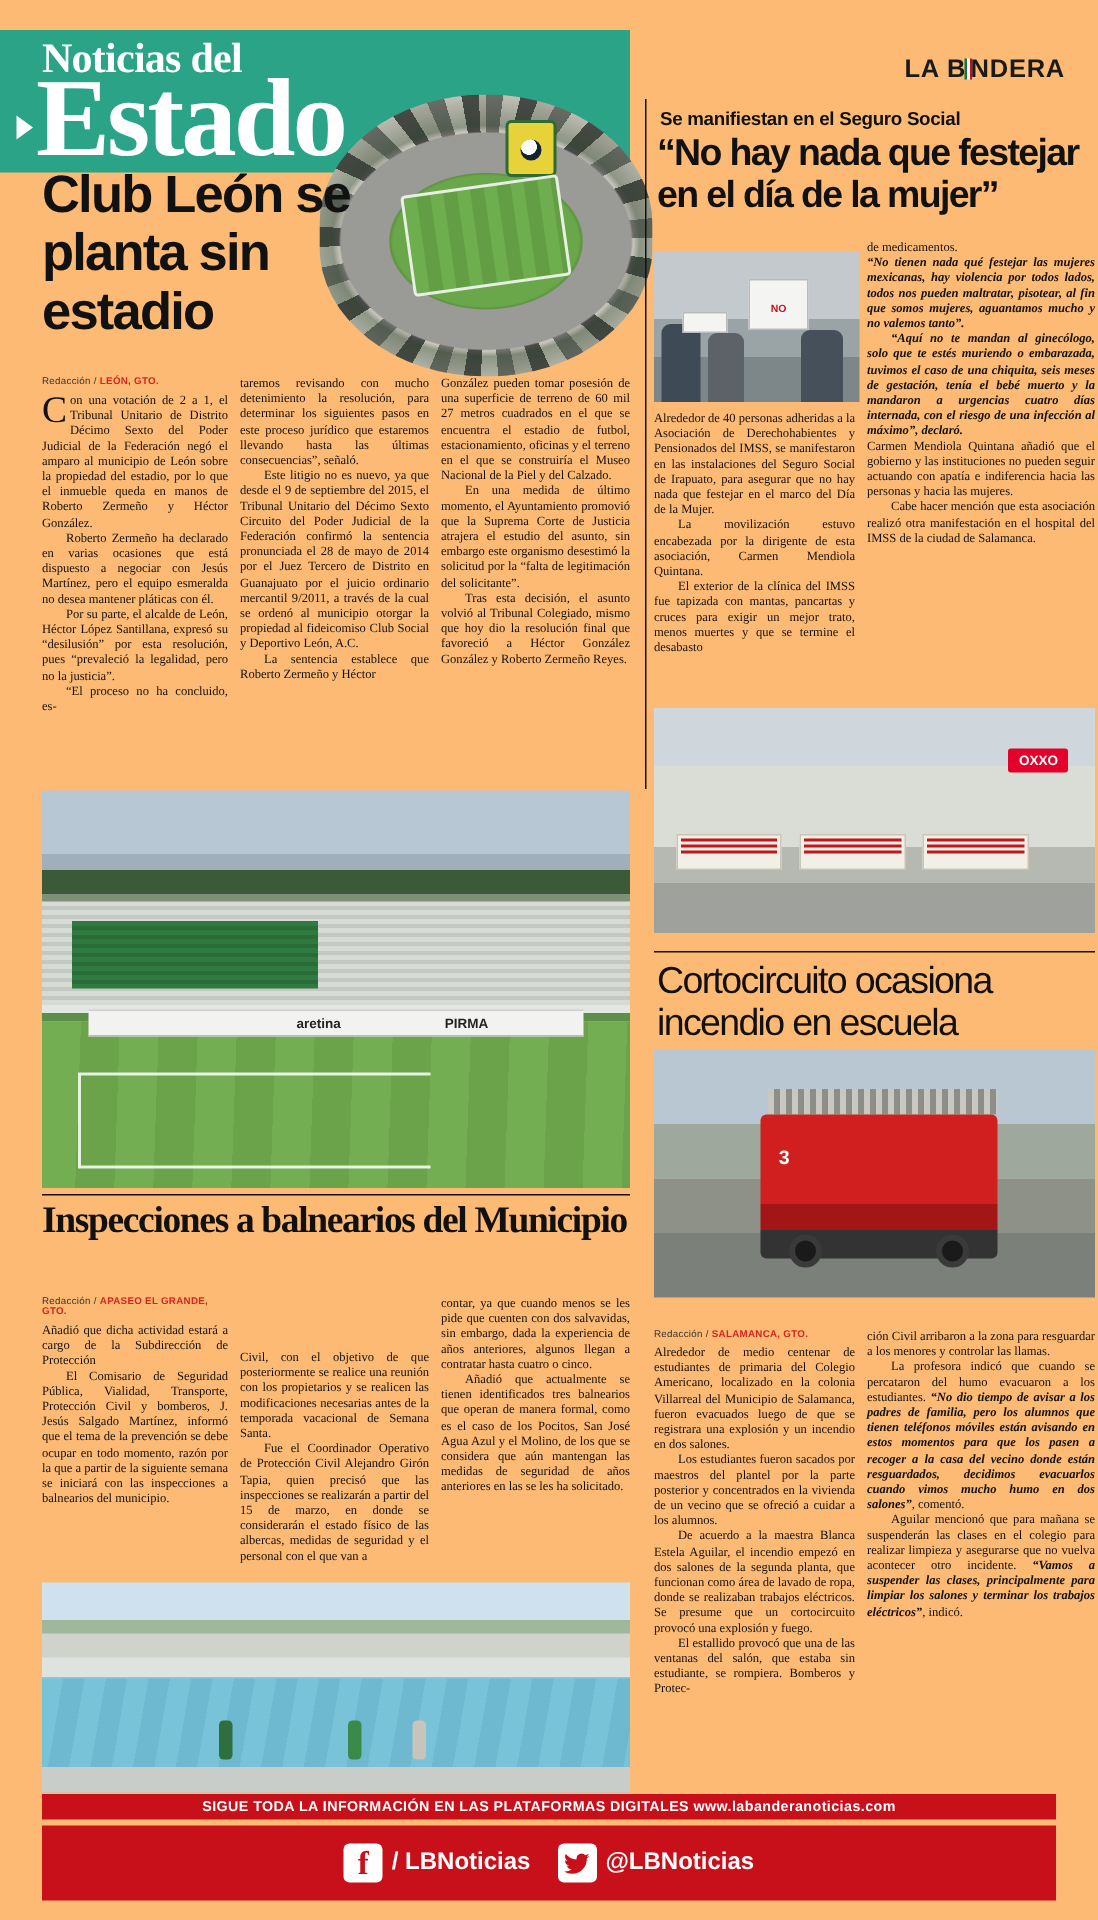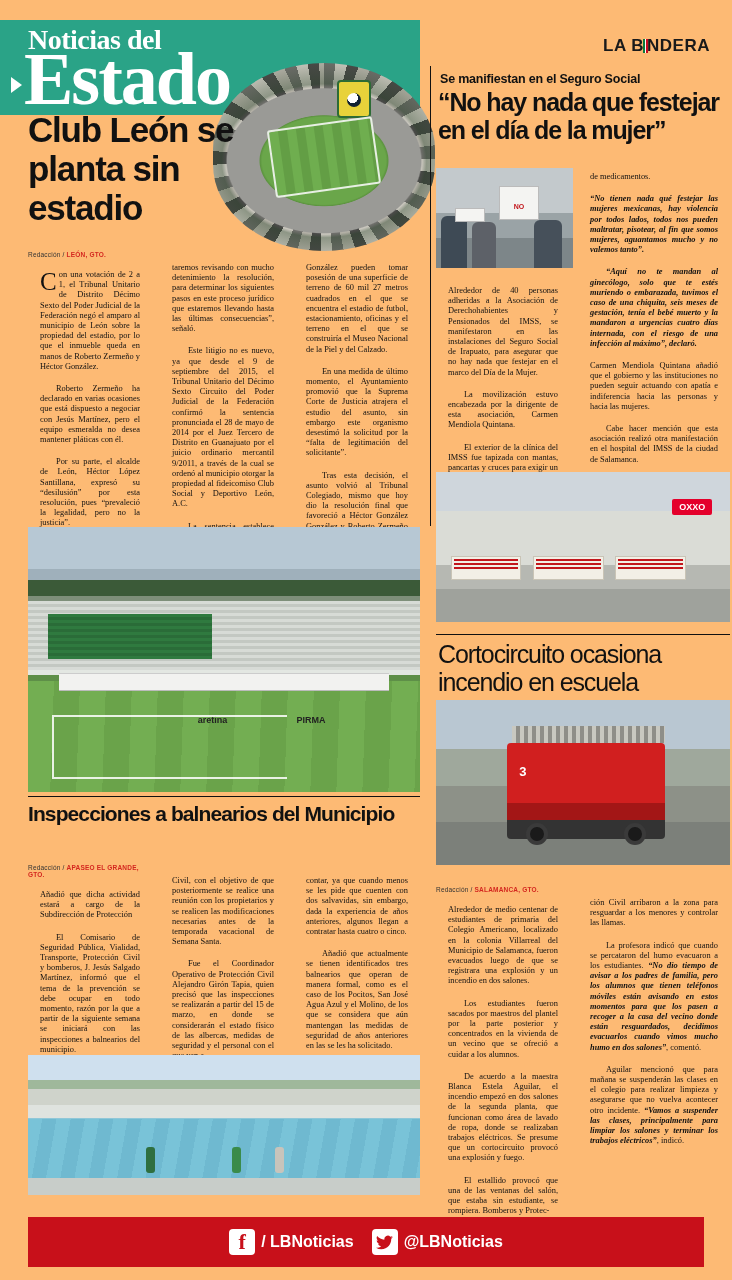--- a/index.html
+++ b/index.html
@@ -99,21 +99,21 @@
     margin-bottom: 4px;
   }
   .byline .place { color: #d4271f; font-weight: bold; }
 
   .bodytext {
     font-family: "Liberation Serif", serif;
     font-size: 8.4px; line-height: 10.2px;
     text-align: justify; color: #111;
     hyphens: auto; -webkit-hyphens: auto;
   }
-  .bodytext p { text-indent: 16px; margin: 12px; }
+  .bodytext p { text-indent: 16px; margin: 0; }
   .bodytext p:first-child { text-indent: 0; }
   .bodytext.it p { font-style: italic; font-weight: bold; }
 
   .dropcap::first-letter {
     float: left; font-size: 25px; line-height: 21px;
     padding: 1px 2px 0 0; font-weight: normal;
   }
 
   
   .s1-c1 { position:absolute; left:28px;  top:251px; width:124px; }
@@ -140,39 +140,39 @@
     position:absolute; left:0; bottom:0; width:100%; height:42%;
     background: repeating-linear-gradient(92deg, #73ae52 0 26px, #6aa34a 26px 52px);
   }
   .pi-ad {
     position:absolute; left:8%; top:55%; width:84%; height:7%;
     background:#f2f2f0; border-top:1px solid #ccc; border-bottom:1px solid #bbb;
   }
   .pi-ad span{
     position:absolute; top:50%; transform:translateY(-50%);
     font-family:"Liberation Sans", sans-serif; font-weight:bold;
-    font-size:9px; color:#222;margin-top:38px;
+    font-size:9px; color:#222;
   }
   .pi-lines{
     position:absolute; left:6%; bottom:5%; width:60%; height:24%;
     border:2px solid rgba(255,255,255,.85); border-right:none;
   }
 
   
   .rule-thin { position:absolute; background:#111; height:1px; }
   .sec-head {
     font-family: "Liberation Sans", sans-serif;
     font-weight: bold; color: #111; letter-spacing: -0.9px;
   }
   .insp-head {
     position:absolute; left:28px; top:800px; width:400px;
-    font-size: 21px; line-height: 27px;
+    font-size: 25px; line-height: 27px; font-family: Liberation Serif, serif;
   }
   .s2-c1 { position:absolute; left:28px;  top:864px; width:124px; }
-  .s2-c2 { position:absolute; left:160px; top:864px; width:126px; }
+  .s2-c2 { position:absolute; left:160px; top:900px; width:126px; }
   .s2-c3 { position:absolute; left:294px; top:864px; width:126px; }
 
   .photo-pool {
     position:absolute; left:28px; top:1055px; width:392px; height:140px;
     overflow:hidden;
     background: linear-gradient(to bottom,
       #cfe0ee 0 18%, #9fb89b 18% 27%, #a8b49f 27% 34%,
       #dfe3df 34% 45%, #8fc7d8 45% 88%, #b9c2c4 88% 100%);
   }
   .pp-wall{ position:absolute; left:0; top:24%; width:100%; height:12%; background:#cfd3cb; }
@@ -449,20 +449,21 @@
   </div>
 
   <div class="s4-c2">
     <div class="bodytext">
       <p>ción Civil arribaron a la zona para resguardar a los menores y controlar las llamas.</p>
       <p><span>La profesora indicó que cuando se percataron del humo evacuaron a los estudiantes.</span> <em style="font-weight:bold">“No dio tiempo de avisar a los padres de familia, pero los alumnos que tienen teléfonos móviles están avisando en estos momentos para que los pasen a recoger a la casa del vecino donde están resguardados, decidimos evacuarlos cuando vimos mucho humo en dos salones”</em><span>, comentó.</span></p>
       <p><span>Aguilar mencionó que para mañana se suspenderán las clases en el colegio para realizar limpieza y asegurarse que no vuelva acontecer otro incidente.</span> <em style="font-weight:bold">“Vamos a suspender las clases, principalmente para limpiar los salones y terminar los trabajos eléctricos”</em><span>, indicó.</span></p>
     </div>
   </div>
 
+  <div class="foot-strip">SIGUE TODA LA INFORMACIÓN EN LAS PLATAFORMAS DIGITALES www.labanderanoticias.com</div>
   <div class="foot-main">
     <div class="soc">
       <div class="soc-box">
           <span class="fb-glyph">f</span>
         </div>
       <span class="soc-label">/ LBNoticias</span>
     </div>
     <div class="soc">
       <div class="soc-box">
         <svg width="17" height="15" viewBox="0 0 24 20" aria-hidden="true">

